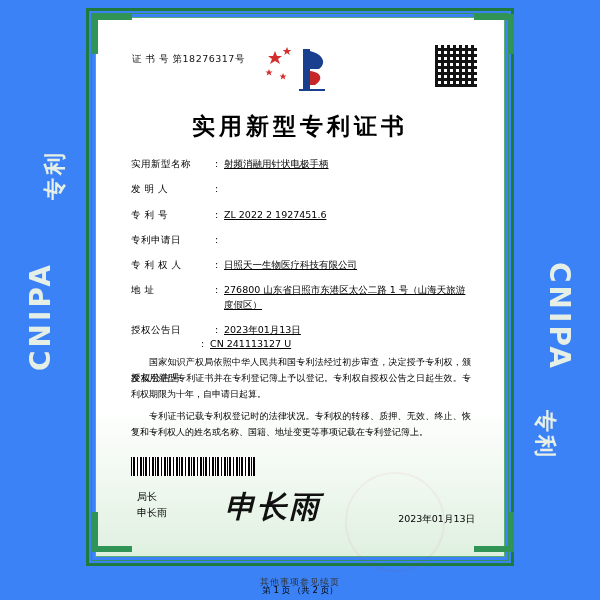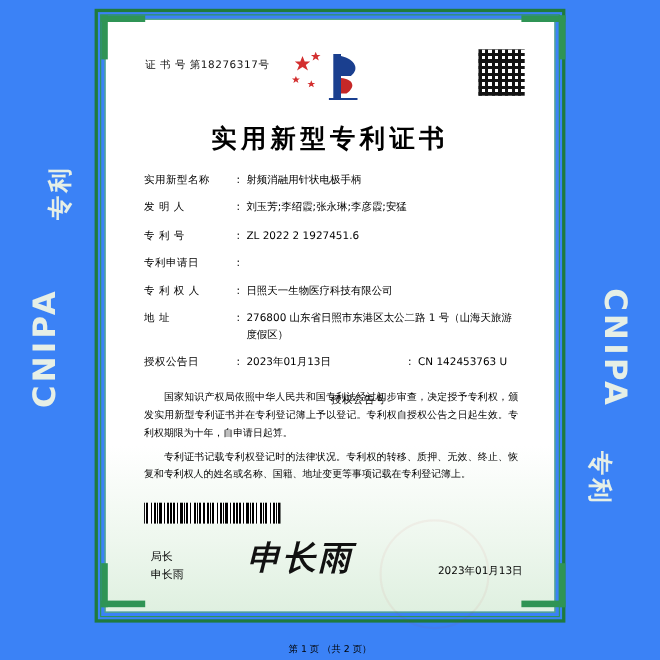--- a/index.html
+++ b/index.html
@@ -165,25 +165,27 @@
     letter-spacing: 0.5px;
     white-space: nowrap;
   }
   .field-colon {
     width: 9px;
     flex: 0 0 9px;
   }
   .field-value {
     flex: 1 1 auto;
     word-break: break-all;
+    text-decoration: underline;
   }
   .pair-row {
     display: flex;
     align-items: flex-start;
     margin-bottom: 11px;
+    flex-direction: column;
   }
   .pair-half {
     display: flex;
     flex: 1 1 50%;
   }
   .pair-half .field-label {
     width: 84px;
     flex: 0 0 84px;
   }
   .pair-half.second .field-label {
@@ -211,21 +213,21 @@
     top: 440px;
     width: 124px;
     height: 19px;
     background: repeating-linear-gradient(90deg,
       #000 0 1px, #fff 1px 2px, #000 2px 4px, #fff 4px 6px,
       #000 6px 7px, #fff 7px 9px, #000 9px 11px, #fff 11px 12px);
   }
   .sign-label {
     position: absolute;
     left: 42px;
-    top: 482px;
+    top: 472px;
     font-size: 10px;
     line-height: 1.6;
     color: #000;
   }
   .signature {
     position: absolute;
     left: 130px;
     top: 470px;
     font-size: 30px;
     font-family: "DejaVu Serif", "Liberation Serif", serif;
@@ -315,21 +317,20 @@
 
       <div class="field-row">
         <div class="field-label">实用新型名称</div>
         <div class="field-colon">:</div>
         <div class="field-value">射频消融用针状电极手柄</div>
       </div>
 
       <div class="field-row">
         <div class="field-label">发 明 人</div>
         <div class="field-colon">:</div>
-        <div class="field-value">刘玉芳;李绍霞;张永琳;李彦霞;安猛</div>
       </div>
 
       <div class="field-row">
         <div class="field-label">专 利 号</div>
         <div class="field-colon">:</div>
         <div class="field-value">ZL 2022 2 1927451.6</div>
       </div>
 
       <div class="field-row">
         <div class="field-label">专利申请日</div>
@@ -350,21 +351,21 @@
 
       <div class="pair-row">
         <div class="pair-half">
           <div class="field-label">授权公告日</div>
           <div class="field-colon">:</div>
           <div class="field-value">2023年01月13日</div>
         </div>
         <div class="pair-half second">
           <div class="field-label">授权公告号</div>
           <div class="field-colon">:</div>
-          <div class="field-value">CN 142453763 U</div>
+          <div class="field-value">CN 241113127 U</div>
         </div>
       </div>
 
     </div>
 
     <div class="paragraphs">
       <p>国家知识产权局依照中华人民共和国专利法经过初步审查，决定授予专利权，颁发实用新型专利证书并在专利登记簿上予以登记。专利权自授权公告之日起生效。专利权期限为十年，自申请日起算。</p>
       <p>专利证书记载专利权登记时的法律状况。专利权的转移、质押、无效、终止、恢复和专利权人的姓名或名称、国籍、地址变更等事项记载在专利登记簿上。</p>
     </div>
 
@@ -378,14 +379,15 @@
     <div class="signature">申长雨</div>
 
     <div class="seal"></div>
 
     <div class="issue-date">2023年01月13日</div>
 
     <div class="page-num">第 1 页 （共 2 页）</div>
 
   </div>
 
+  <div class="footer-note">其他事项参见续页</div>
 
 </div>
 
 </body></html>

